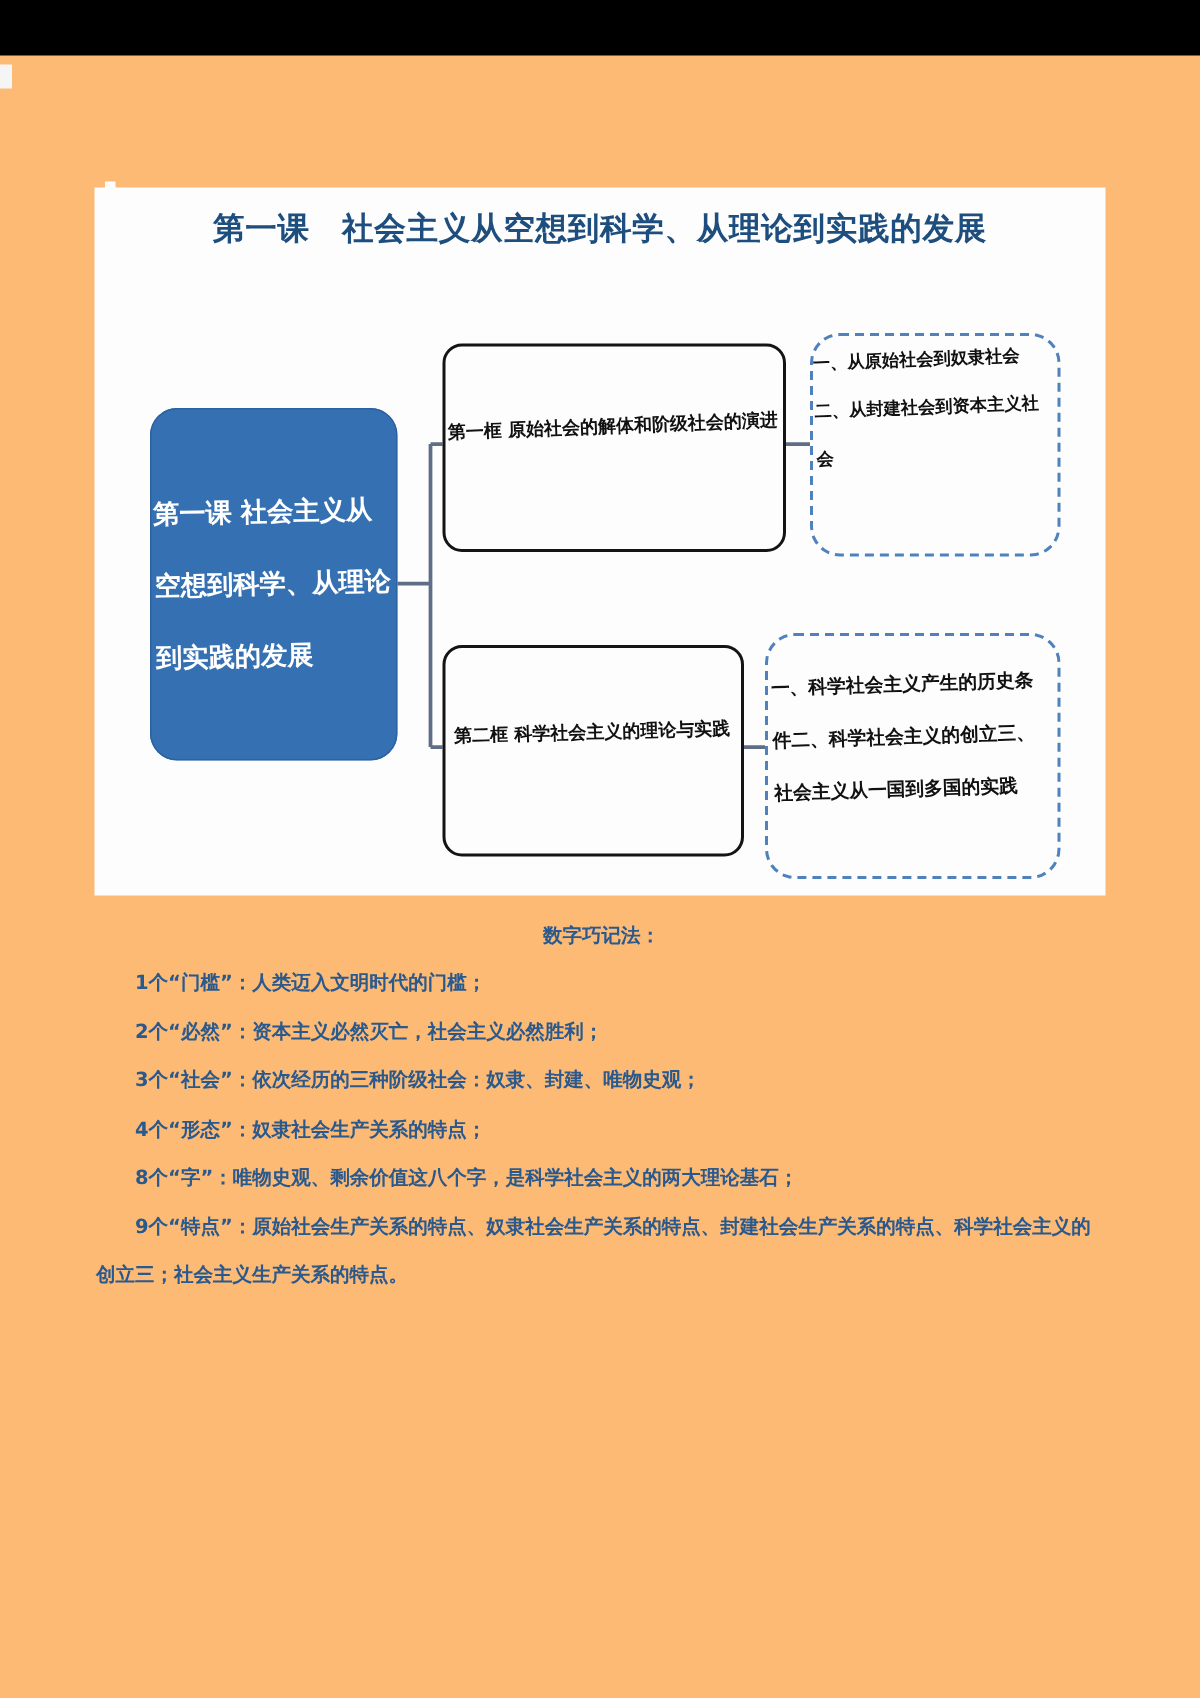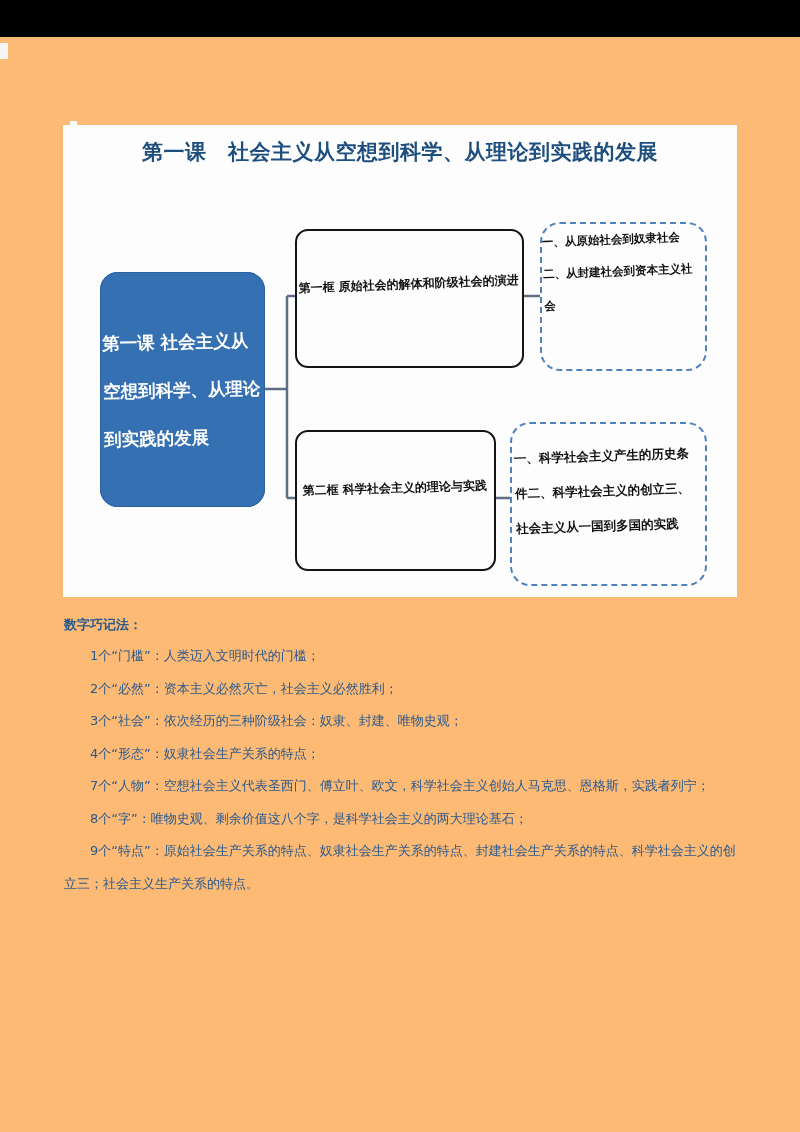--- a/index.html
+++ b/index.html
@@ -25,22 +25,22 @@
   .frame2 span{transform:rotate(-1.6deg) translateY(-12px);}
   .dashed-box{position:absolute;background:#fdfdfd;border:2.5px dashed #4f81bd;border-radius:20px;
              display:flex;align-items:center;}
   .dash1{left:477px;top:97px;width:163px;height:145px;}
   .dash2{left:447px;top:297px;width:193px;height:160px;}
   .dashed-box span{display:block;font-weight:bold;color:#111;word-break:break-all;
              transform:rotate(-1.8deg);}
   .dash1 span{font-size:11.5px;line-height:32px;padding:0 2px;transform:rotate(-2.2deg) translateY(-26px);}
   .dash2 span{font-size:12.5px;line-height:35px;padding:0 3px;translate:0 -14px;}
   .notes{position:absolute;left:64px;top:576px;width:674px;color:#2a598e;}
-  .notes-heading{font-weight:bold;font-size:13px;line-height:24px;margin-bottom:3px;}
-  .notes p{margin:0;font-weight:normal;font-size:13px;line-height:32.5px;text-indent:26px;
+  .notes-heading{text-align:center;font-weight:bold;font-size:13px;line-height:24px;margin-bottom:3px;}
+  .notes p{margin:0;font-weight:bold;font-size:13px;line-height:32.5px;text-indent:26px;
            word-break:break-all;}
 </style>
 </head>
 <body>
 
 <div class="canvas">
 
   <div class="corner-artifact"></div>
   <div class="panel-notch"></div>
 
@@ -73,18 +73,17 @@
       </div>
     </div>
   </div>
 
   <div class="notes">
     <div class="notes-heading">数字巧记法：</div>
     <p>1个“门槛”：人类迈入文明时代的门槛；</p>
     <p>2个“必然”：资本主义必然灭亡，社会主义必然胜利；</p>
     <p>3个“社会”：依次经历的三种阶级社会：奴隶、封建、唯物史观；</p>
     <p>4个“形态”：奴隶社会生产关系的特点；</p>
-    <p>7个“人物”：空想社会主义代表圣西门、傅立叶、欧文，科学社会主义创始人马克思、恩格斯，实践者列宁；</p>
     <p>8个“字”：唯物史观、剩余价值这八个字，是科学社会主义的两大理论基石；</p>
     <p>9个“特点”：原始社会生产关系的特点、奴隶社会生产关系的特点、封建社会生产关系的特点、科学社会主义的创立三；社会主义生产关系的特点。</p>
   </div>
 
 </div>
 
 </body></html>

